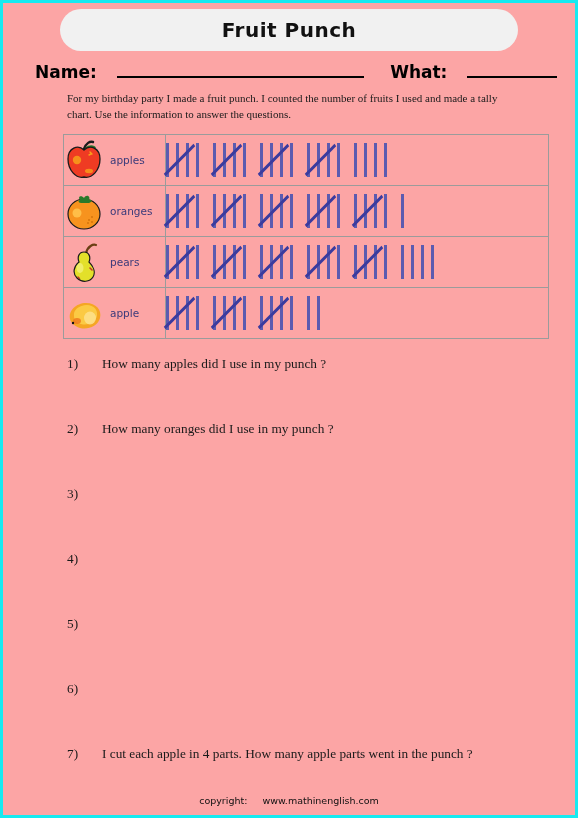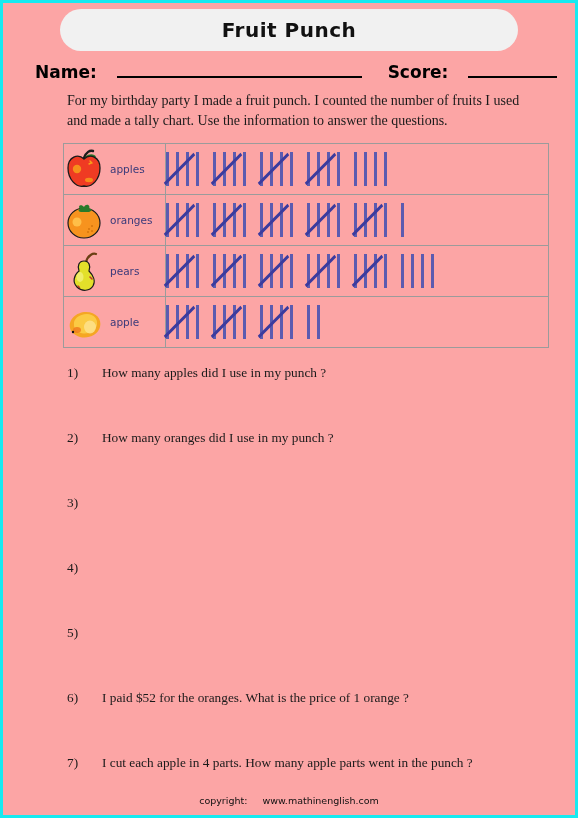--- a/index.html
+++ b/index.html
@@ -61,21 +61,21 @@
     border-bottom: 2px solid #000000;
     height: 13px;
   }
   .rule-name { width: 290px; margin: 0 14px 0 8px; }
   .rule-score { width: 105px; margin-left: 8px; }
 
   
   .intro {
     margin: 9px 40px 0 52px;
     font-family: "Liberation Serif", serif;
-    font-size: 14px;
+    font-size: 11px;
     line-height: 1.45;
     color: #1a1a1a;
     text-align: left;
   }
 
   
   .tally-table {
     margin: 11px 0 0 48px;
     width: 486px;
     border-collapse: collapse;
@@ -184,21 +184,21 @@
 <div class="page">
   <div class="inner">
 
     <div class="title-banner">
       <span class="title-text">Fruit Punch</span>
     </div>
 
     <div class="namescore">
       <span class="ns-label">Name:</span>
       <span class="rule rule-name"></span>
-      <span class="ns-label">Score:</span>
+      <span class="ns-label">What:</span>
       <span class="rule rule-score"></span>
     </div>
 
     <p class="intro">For my birthday party I made a fruit punch. I counted the number of fruits I used and made a tally chart. Use the information to answer the questions.</p>
 
     <table class="tally-table">
       <tbody>
 
         <tr>
           <td class="cell-label">
@@ -509,21 +509,20 @@
         <span class="q-num">3)</span>
       </div>
       <div class="q-row">
         <span class="q-num">4)</span>
       </div>
       <div class="q-row">
         <span class="q-num">5)</span>
       </div>
       <div class="q-row">
         <span class="q-num">6)</span>
-        <span class="q-text">I paid $52 for the oranges. What is the price of 1 orange ?</span>
       </div>
       <div class="q-row">
         <span class="q-num">7)</span>
         <span class="q-text">I cut each apple in 4 parts. How many apple parts went in the punch ?</span>
       </div>
     </div>
 
     <div class="footer">
       <span class="footer-credit">copyright:</span>
       <span>www.mathinenglish.com</span>

